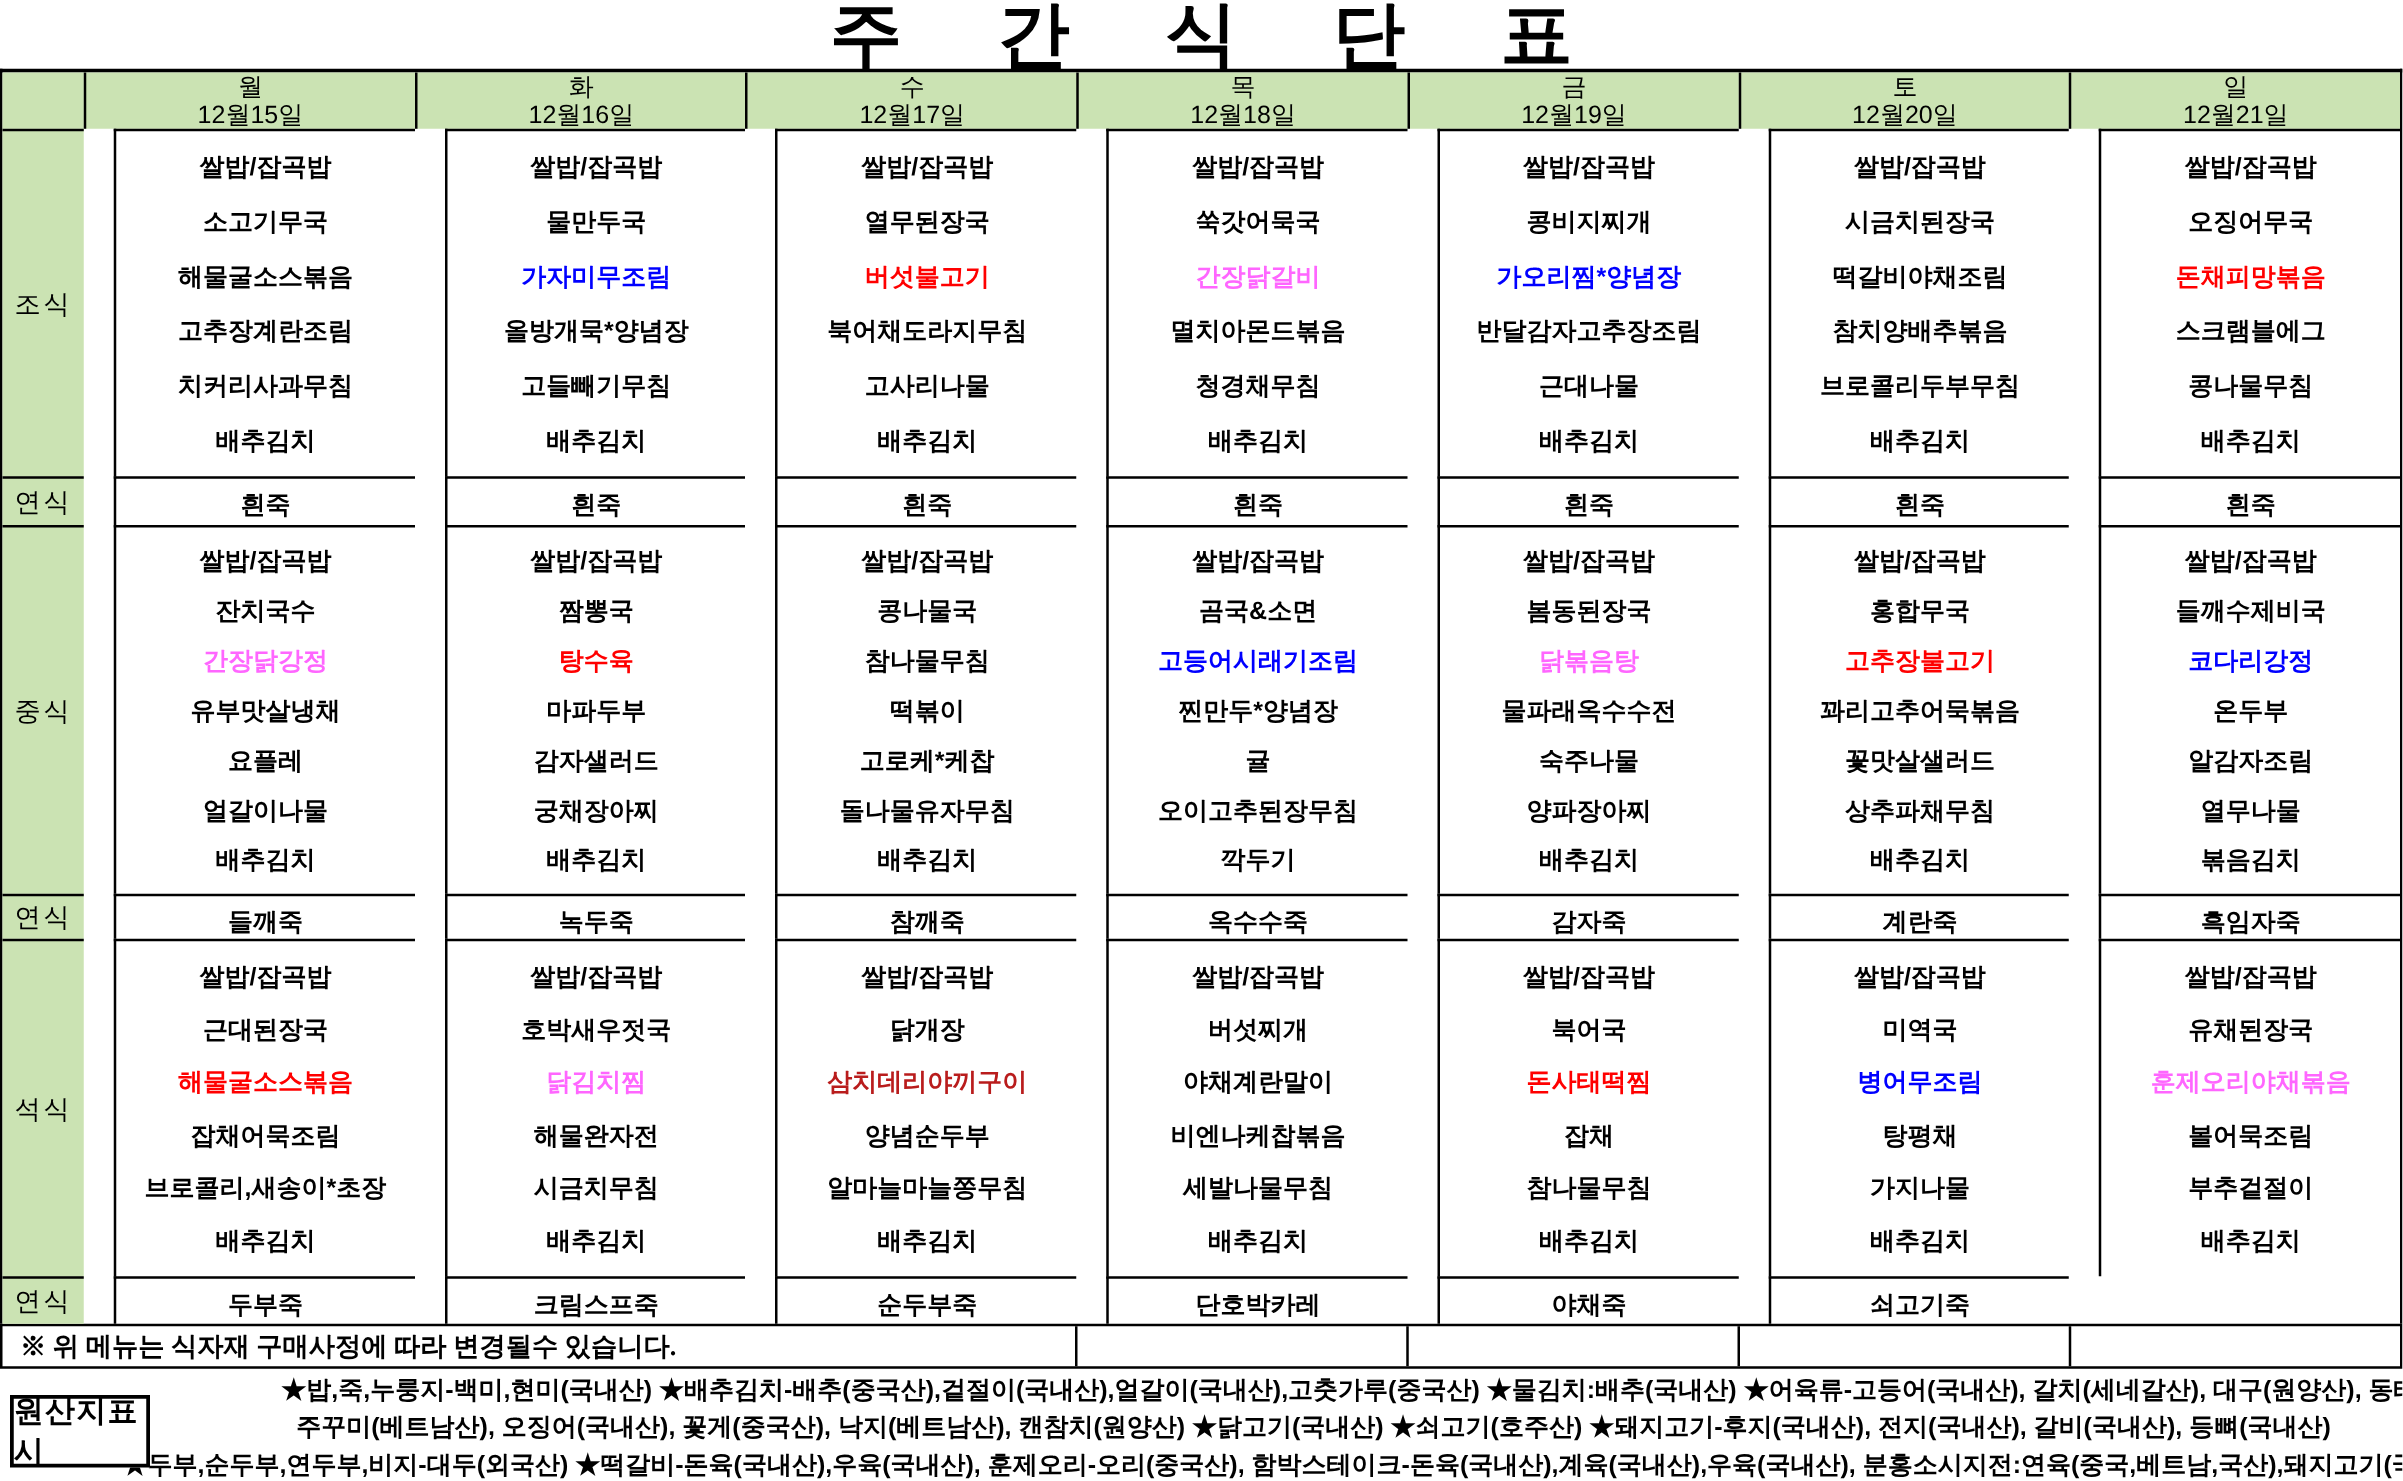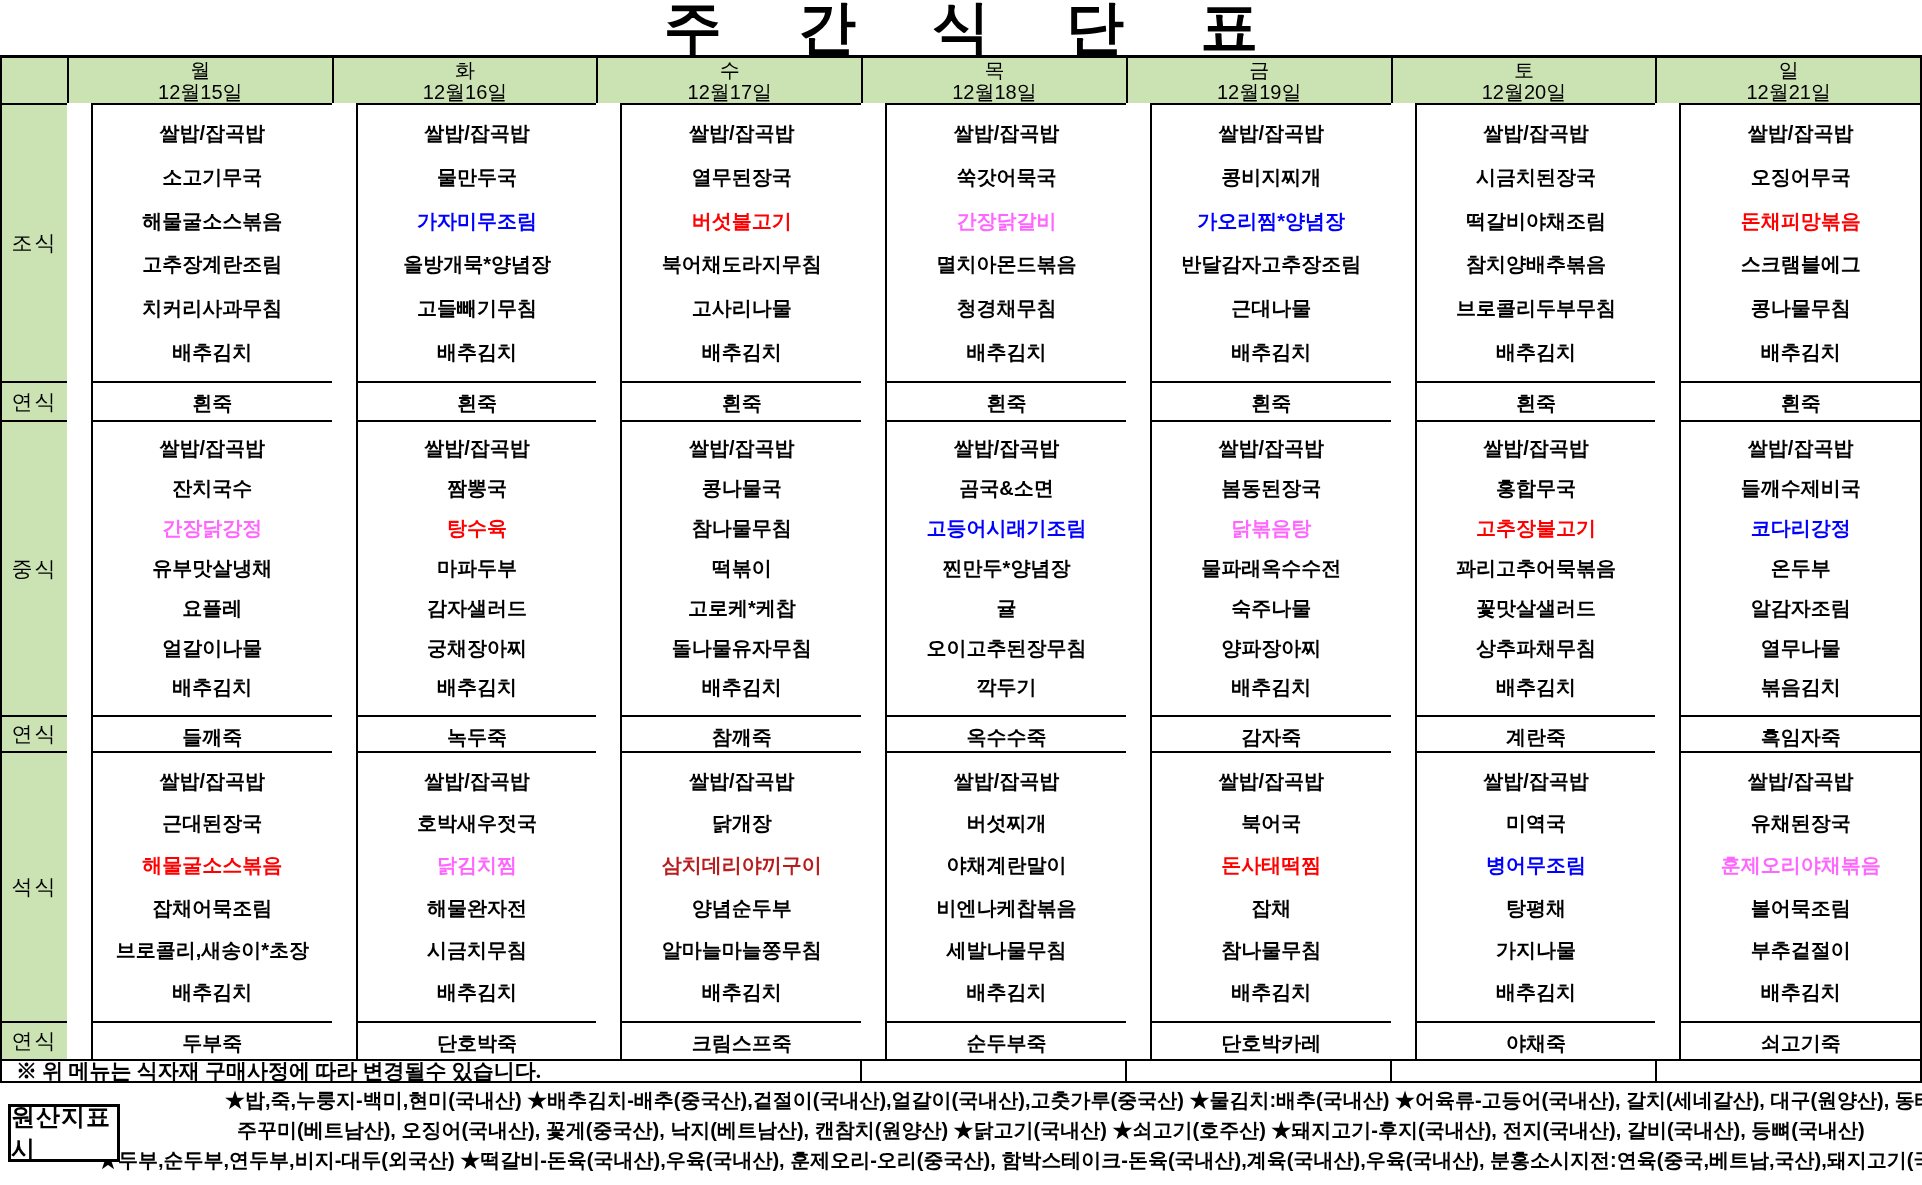--- a/index.html
+++ b/index.html
@@ -11,21 +11,21 @@
               border-top:3px solid #000;border-left:2px solid #000;border-right:2px solid #000;
               box-sizing:border-box;}
   .cell{box-sizing:border-box;min-width:0;}
   .bl{border-left:2px solid #000;}
   .bt{border-top:2px solid #000;}
   .hd{background:var(--green);display:flex;flex-direction:column;align-items:center;justify-content:center;
       font-size:20px;line-height:22px;}
   .lab{background:var(--green);display:flex;align-items:center;justify-content:center;font-size:21px;letter-spacing:2px;}
   .day-cell{display:flex;flex-direction:column;justify-content:space-around;align-items:center;padding:7px 2px;margin-left:24px;}
   .mi{font-weight:bold;font-size:20px;white-space:nowrap;}
-  .note-row{height:24px;display:flex;border-left:2px solid #000;border-right:2px solid #000;
+  .note-row{height:36px;display:flex;border-left:2px solid #000;border-right:2px solid #000;
             border-bottom:2px solid #000;border-top:2px solid #000;box-sizing:border-box;}
   .note-text{flex:0 0 858px;display:flex;align-items:center;padding-left:14px;box-sizing:border-box;
              font-family:"Liberation Serif",serif;font-weight:bold;font-size:21px;}
   .note-cell{flex:1;border-left:2px solid #000;}
   .origin{position:relative;height:93px;box-sizing:border-box;}
   .origin-box{position:absolute;left:8px;top:21px;width:106px;height:52px;border:3px solid #000;background:#fff;
               display:flex;align-items:center;justify-content:center;font-size:24px;font-weight:bold;z-index:2;
               letter-spacing:1px;}
   .origin-lines{padding-top:2px;font-weight:bold;font-size:20px;line-height:30px;}
   .origin-line{white-space:nowrap;overflow:hidden;}
@@ -290,23 +290,20 @@
         <div class="mi" style="color: rgb(255, 102, 255);">훈제오리야채볶음</div>
         <div class="mi">볼어묵조림</div>
         <div class="mi">부추겉절이</div>
         <div class="mi">배추김치</div>
       </div>
       <div class="cell lab bt">연식</div>
       <div class="cell day-cell bl bt">
         <div class="mi">두부죽</div>
       </div>
       <div class="cell day-cell bl bt">
-        <div class="mi">단호박죽</div>
-      </div>
-      <div class="cell day-cell bl bt">
         <div class="mi">크림스프죽</div>
       </div>
       <div class="cell day-cell bl bt">
         <div class="mi">순두부죽</div>
       </div>
       <div class="cell day-cell bl bt">
         <div class="mi">단호박카레</div>
       </div>
       <div class="cell day-cell bl bt">
         <div class="mi">야채죽</div>

